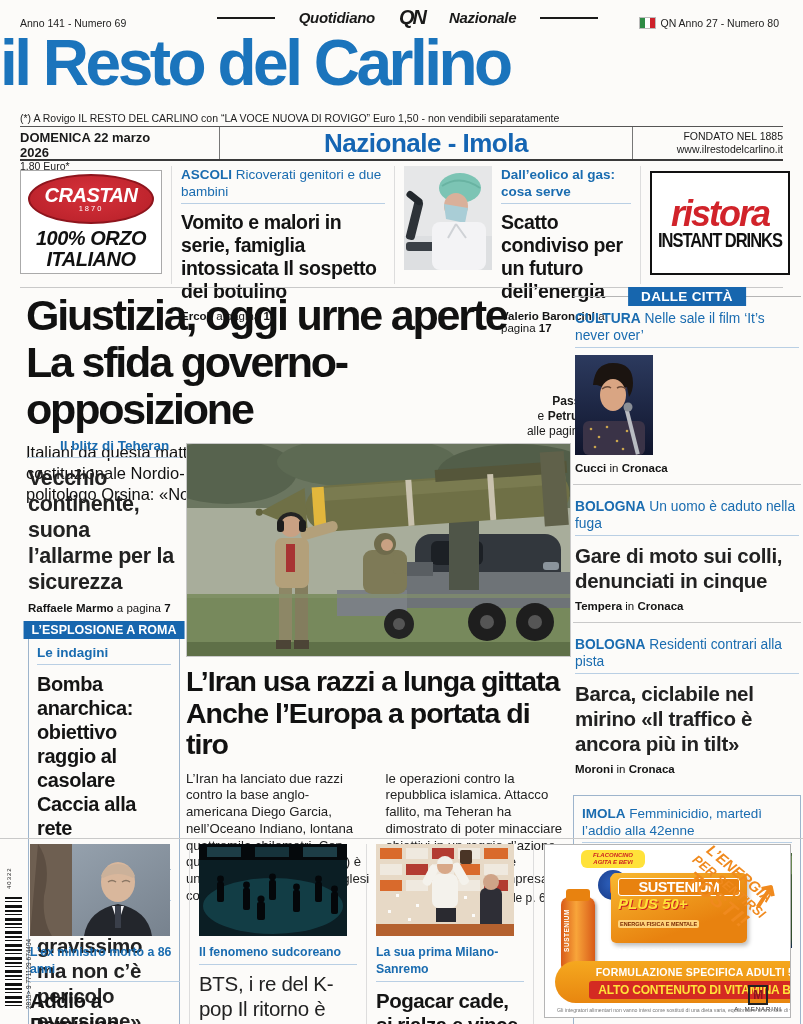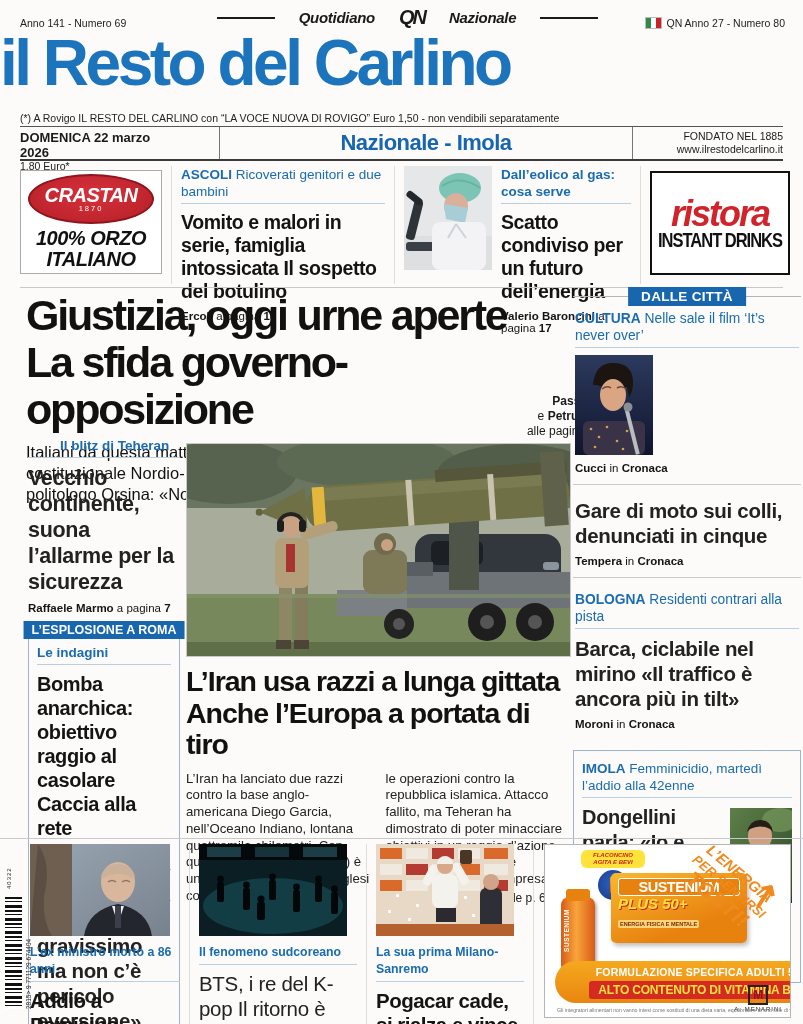--- a/index.html
+++ b/index.html
@@ -7,33 +7,33 @@
         font-family:"Liberation Sans",sans-serif;color:#1a1a1a;overflow:hidden;}
   b{font-weight:700;}
 
   
   .qn-strip{position:absolute;top:4px;left:20px;right:8px;height:26px;}
   .qn-center{position:absolute;left:0;right:0;top:2px;display:flex;align-items:center;justify-content:center;gap:24px;}
   .qn-line{width:58px;height:2px;background:#1a1a1a;}
   .qn-txt{font-size:15px;font-weight:700;font-style:italic;letter-spacing:-.3px;}
   .qn-logo{font-size:20px;font-weight:900;font-style:italic;letter-spacing:-2px;}
   .ed-left{position:absolute;left:0;top:13px;font-size:10.5px;color:#222;}
-  .ed-right{position:absolute;right:10px;top:13px;font-size:10.5px;color:#222;display:flex;align-items:flex-start;gap:5px;}
+  .ed-right{position:absolute;right:16px;top:13px;font-size:10.5px;color:#222;display:flex;align-items:flex-start;gap:5px;}
   .flag{display:inline-flex;width:15px;height:10px;border:1px solid #bbb;}
   .flag span{flex:1;}
   .logo{position:absolute;top:20px;left:0;right:0;margin:0;
         font-size:64px;font-weight:700;color:#1b74bc;letter-spacing:-3.5px;line-height:86px;}
   .note{position:absolute;top:112px;left:20px;font-size:10.5px;color:#222;}
   .datebar{position:absolute;top:126px;left:20px;right:20px;height:32px;
            border-top:1px solid #555;border-bottom:2px solid #3a3a3a;display:flex;}
   .db-left{width:160px;padding-top:3px;}
   .db-date{font-size:13px;font-weight:800;}
   .db-price{font-size:10.5px;}
   .db-center{flex:1;border-left:1px solid #777;border-right:1px solid #777;
-             text-align:center;font-size:22px;font-weight:800;color:#1565b3;line-height:32px;letter-spacing:-.5px;margin-left:39px;}
+             text-align:center;font-size:26px;font-weight:800;color:#1565b3;line-height:32px;letter-spacing:-.5px;margin-left:39px;}
   .db-right{width:150px;text-align:right;font-size:10.5px;padding-top:3px;line-height:13px;}
 
   
   .kicker{color:#1a6cb0;font-size:13.5px;font-weight:500;border-bottom:1px solid #b9cfe4;
           padding-bottom:3px;margin-bottom:7px;line-height:17px;}
   .kicker b{font-weight:800;}
   .byline{font-size:11.5px;color:#141414;margin-top:7px;}
   .byline b{font-weight:800;}
   .hl-bold{font-weight:800;color:#141414;letter-spacing:-.4px;}
   .hl-light{font-weight:700;color:#222;letter-spacing:-.3px;}
@@ -403,20 +403,23 @@
           <rect x="55" y="52" width="4" height="48" fill="#b9bcc2" transform="rotate(-14 57 76)"></rect>
           <circle cx="53" cy="52" r="4.5" fill="#8a8f96"></circle>
         </svg>
       </div>
       <div class="byline">
         <b>Cucci</b> <span>in</span> <b>Cronaca</b>
       </div>
     </div>
 
     <div class="citysec">
+      <div class="kicker">
+        <b>BOLOGNA</b> <span>Un uomo è caduto nella fuga</span>
+      </div>
       <div class="bol-hl hl-light">Gare di moto sui colli, denunciati in cinque</div>
       <div class="byline">
         <b>Tempera</b> <span>in</span> <b>Cronaca</b>
       </div>
     </div>
 
     <div class="citysec" style="border-bottom:none;">
       <div class="kicker">
         <b>BOLOGNA</b> <span>Residenti contrari alla pista</span>
       </div>

